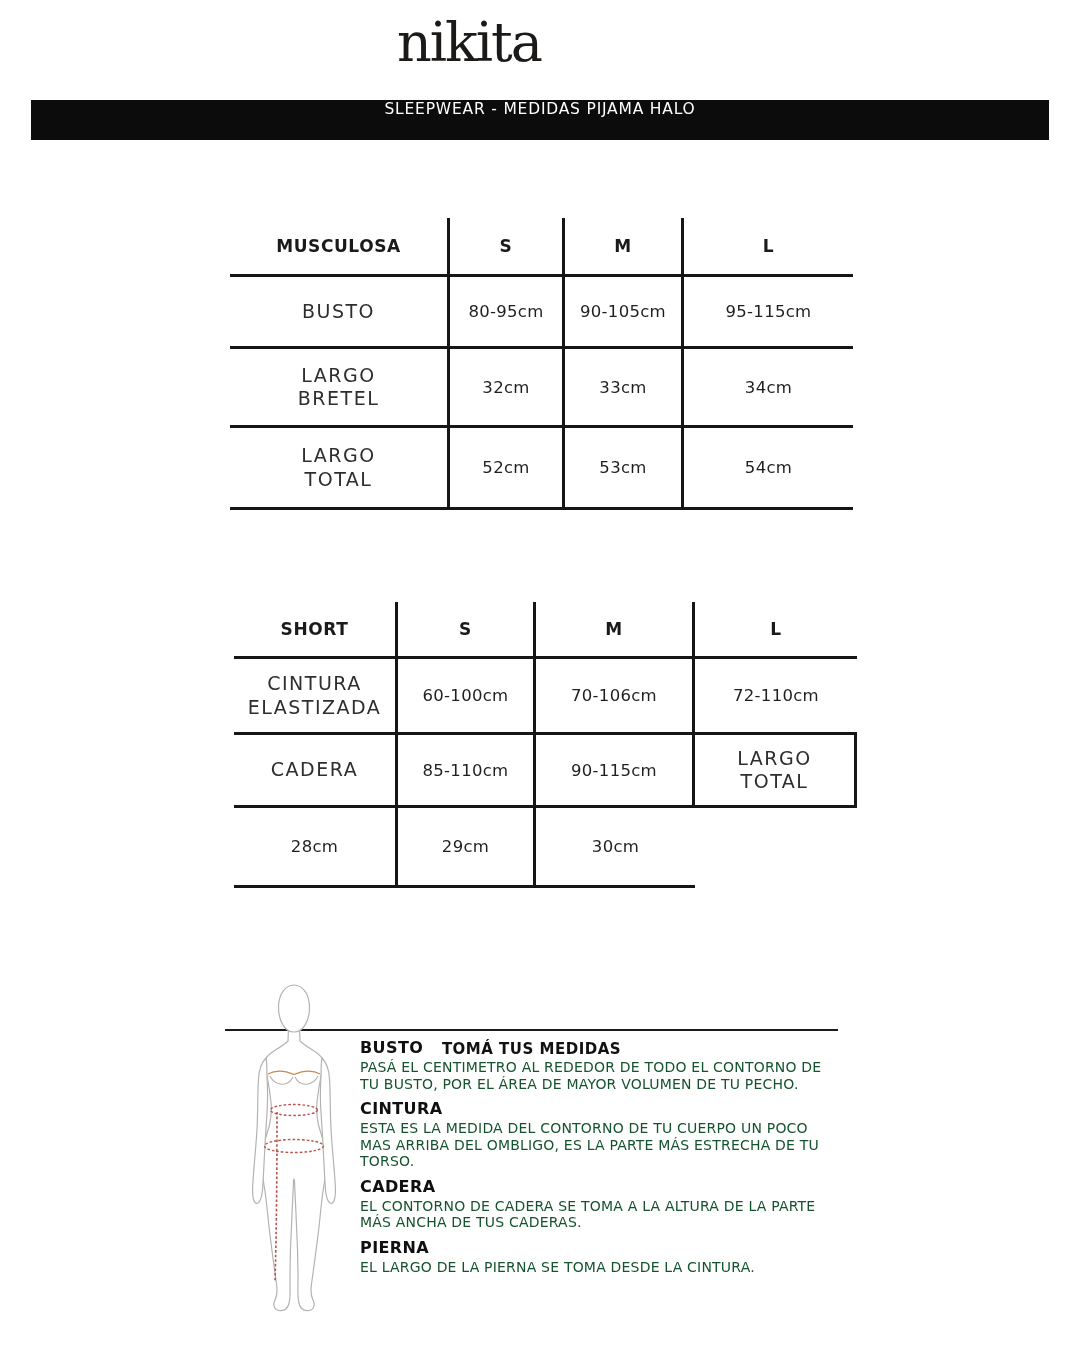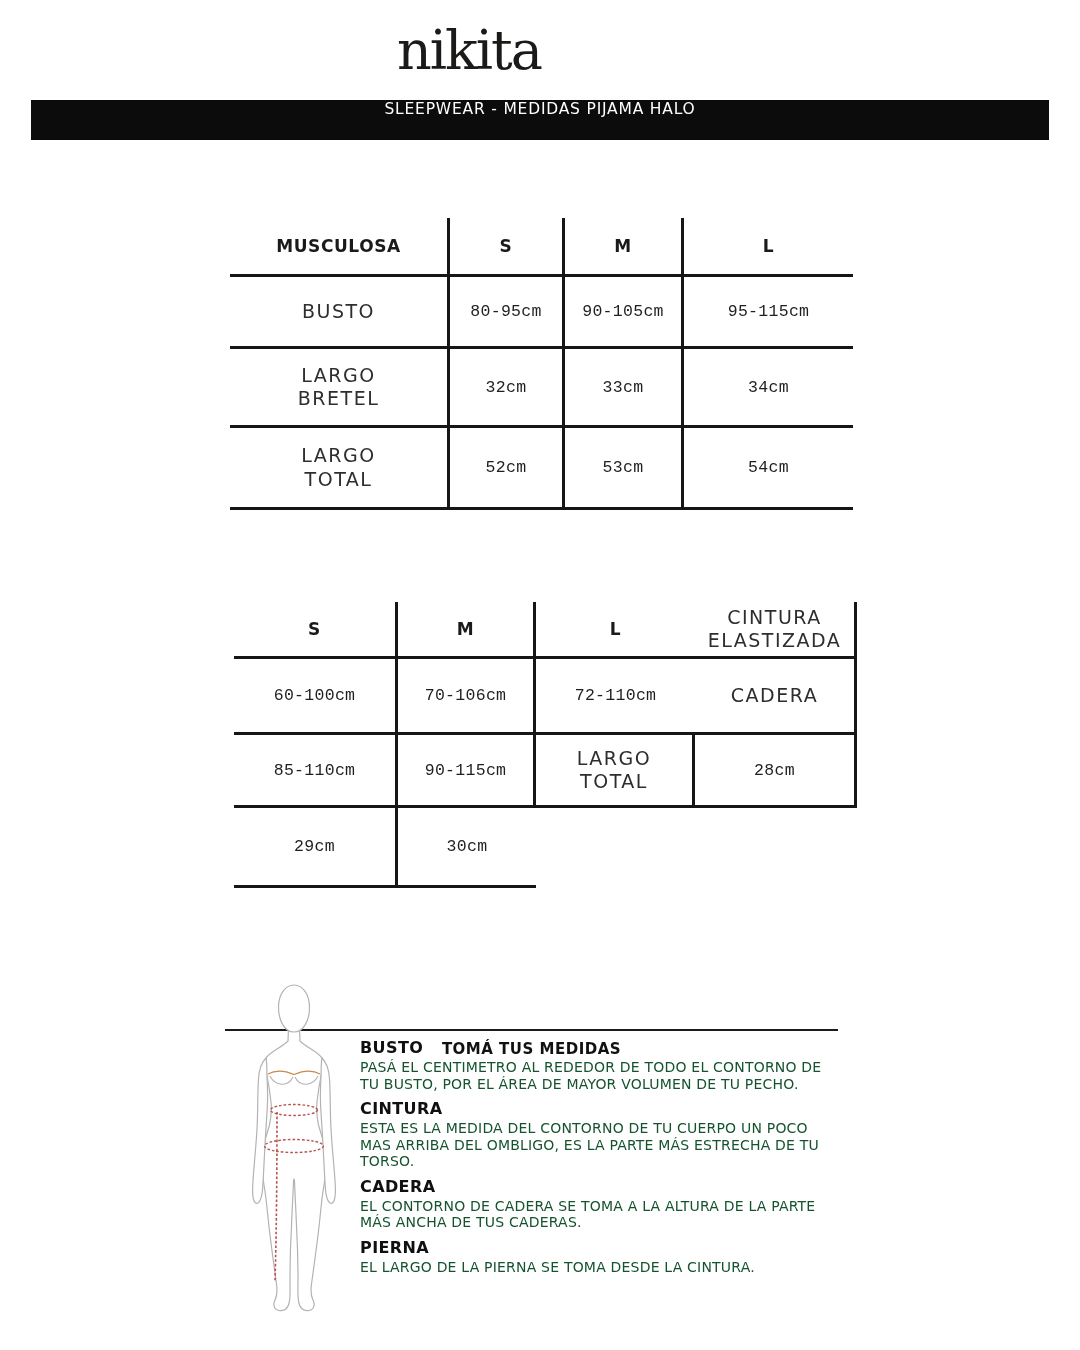--- a/index.html
+++ b/index.html
@@ -1,37 +1,37 @@
 <!DOCTYPE html>
 <html><head>
 <meta charset="utf-8">
 <style>
   * { margin:0; padding:0; box-sizing:border-box; }
   html,body { width:1080px; height:1350px; background:#ffffff; font-family:"DejaVu Sans", sans-serif; position:relative; }
   .abs { position:absolute; }
 
   
-  .logo { left:0; top:20px; width:938px; text-align:center;
+  .logo { left:0; top:12px; width:938px; text-align:center;
           font-family:"DejaVu Serif", serif; font-size:54px; letter-spacing:-2px;
           color:#1c1a18; line-height:62px; }
 
   
   .banner { left:31px; top:100px; width:1018px; height:40px; background:#0c0c0c;
             color:#ffffff; font-size:15.5px; letter-spacing:0.8px;
             display:flex; align-items:flex-start; justify-content:center; }
 
   
   .size-table { display:grid; color:#1a1a1a; }
   .size-table .cell { display:flex; align-items:center; justify-content:center;
                       text-align:center; border-bottom:3px solid #161616; }
   .size-table .v { border-right:3px solid #161616; }
   .size-table .th { font-weight:bold; font-size:17px; letter-spacing:0.6px; }
   .size-table .lab { font-size:19px; letter-spacing:1.5px; color:#2e2e2e;
                      white-space:pre-line; line-height:1.22; }
-  .size-table .val { font-size:16.5px; color:#1f1f1f; letter-spacing:0.3px;font-family:Liberation Mono, monospace; }
+  .size-table .val { font-size:16.5px; color:#1f1f1f; letter-spacing:0.3px; }
 
   .t1 { left:230px; top:218px; width:623px;
         grid-template-columns:220px 115px 119px 169px;
         grid-template-rows:59px 72px 79px 82px; }
   .t2 { left:234px; top:602px; width:623px;
         grid-template-columns:164px 138px 159px 162px;
         grid-template-rows:57px 76px 73px 80px; }
 
   
   .guide-line { left:225px; top:1029px; width:613px; height:2px; background:#1b1b1b; z-index:1; }
@@ -72,20 +72,21 @@
   <div class="cell val">34cm</div>
 
   <div class="cell lab v">LARGO
 TOTAL</div>
   <div class="cell val v">52cm</div>
   <div class="cell val v">53cm</div>
   <div class="cell val">54cm</div>
 </div>
 
 <div class="abs size-table t2">
+  <div class="cell th v">SHORT</div>
   <div class="cell th v">S</div>
   <div class="cell th v">M</div>
   <div class="cell th">L</div>
 
   <div class="cell lab v">CINTURA
 ELASTIZADA</div>
   <div class="cell val v">60-100cm</div>
   <div class="cell val v">70-106cm</div>
   <div class="cell val">72-110cm</div>
 

